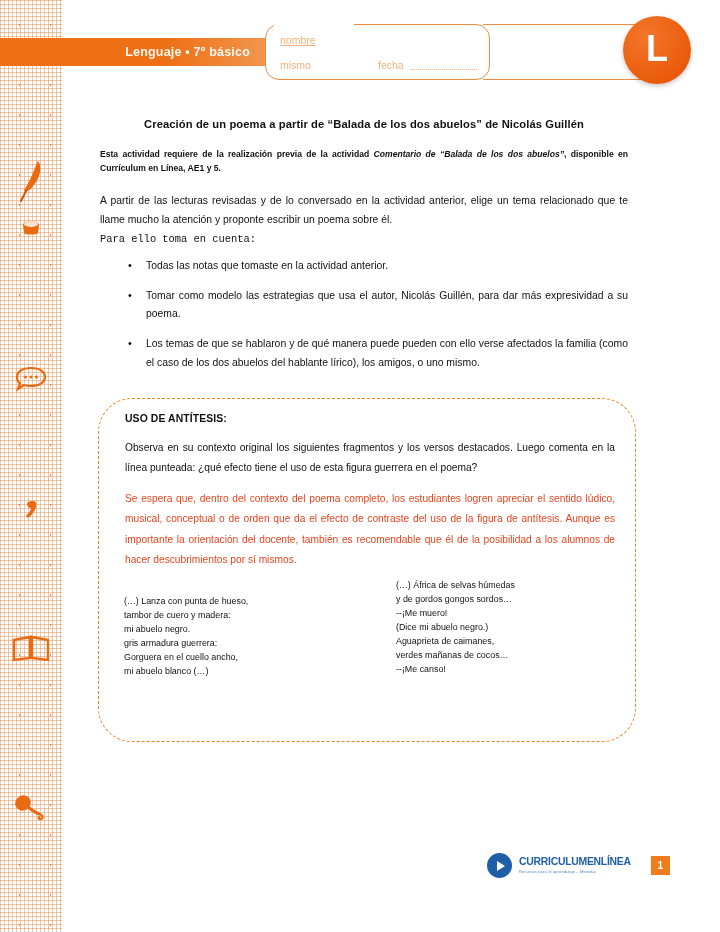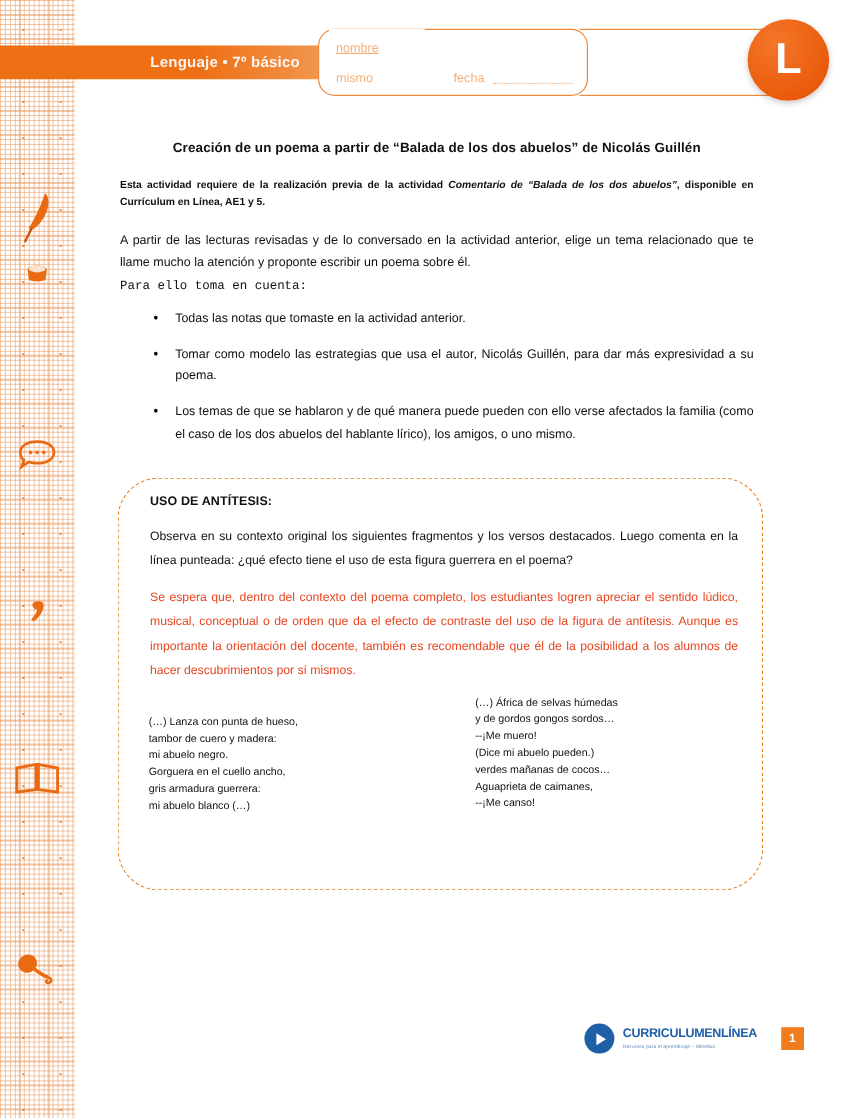--- a/index.html
+++ b/index.html
@@ -359,31 +359,31 @@
     <p class="box-para">Observa en su contexto original los siguientes fragmentos y los versos destacados. Luego comenta en la línea punteada: ¿qué efecto tiene el uso de esta figura guerrera en el poema?</p>
     <p class="box-para-orange">Se espera que, dentro del contexto del poema completo, los estudiantes logren apreciar el sentido lúdico, musical, conceptual o de orden que da el efecto de contraste del uso de la figura de antítesis. Aunque es importante la orientación del docente, también es recomendable que él de la posibilidad a los alumnos de hacer descubrimientos por sí mismos.</p>
   </div>
 </div>
 
 <div class="poem-row">
   <div class="poem-col left">
     <div class="poem-line">(…) Lanza con punta de hueso,</div>
     <div class="poem-line">tambor de cuero y madera:</div>
     <div class="poem-line">mi abuelo negro.</div>
+    <div class="poem-line">gris armadura guerrera:</div>
     <div class="poem-line">Gorguera en el cuello ancho,</div>
-    <div class="poem-line">gris armadura guerrera:</div>
     <div class="poem-line">mi abuelo blanco (…)</div>
   </div>
   <div class="poem-col right">
     <div class="poem-line">(…) África de selvas húmedas</div>
     <div class="poem-line">y de gordos gongos sordos…</div>
     <div class="poem-line">--¡Me muero!</div>
-    <div class="poem-line">(Dice mi abuelo pueden.)</div>
+    <div class="poem-line">(Dice mi abuelo negro.)</div>
+    <div class="poem-line">Aguaprieta de caimanes,</div>
     <div class="poem-line">verdes mañanas de cocos…</div>
-    <div class="poem-line">Aguaprieta de caimanes,</div>
     <div class="poem-line">--¡Me canso!</div>
   </div>
 </div>
 
 <div class="footer">
   <div class="foot-circle">
     <div class="foot-tri"></div>
   </div>
   <div class="foot-texts">
     <span class="foot-main">CURRICULUMENLÍNEA</span>

